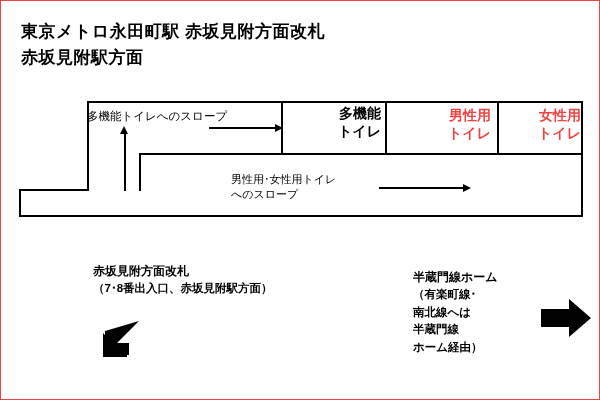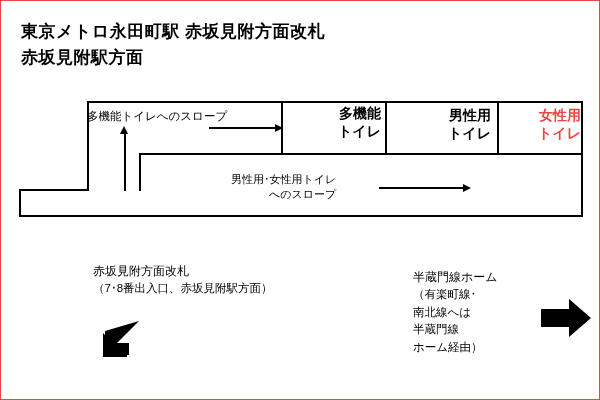--- a/index.html
+++ b/index.html
@@ -52,30 +52,29 @@
 
   .room-label {
     position: absolute;
     text-align: right;
     font-size: 14px;
     font-weight: bold;
     line-height: 1.25;
     white-space: nowrap;
   }
   .room-label.black { color: #000000; }
-  .room-label.blue  { color: #000000; }
+  .room-label.blue  { color: #ef4444; }
   .room-label.red   { color: #ef4444; }
 
   .note {
     position: absolute;
     font-size: 11.5px;
     line-height: 1.35;
     color: #000000;
     white-space: nowrap;
-    text-align: right;
   }
   .note.small2 { font-size: 11px; }
 
   
   .arrowline {
     position: absolute;
     background: #000000;
   }
   .arrowhead {
     position: absolute;
@@ -94,20 +93,21 @@
   }
 
   
   .dir-block {
     position: absolute;
   }
   .dir-text {
     font-size: 12px;
     line-height: 1.45;
     white-space: nowrap;
+    font-weight: bold;
   }
   .dir-text .l2 { font-size: 11.5px; }
 
   .big-arrow {
     position: absolute;
     width: 52px;
     height: 46px;
   }
 </style>
 </head>

